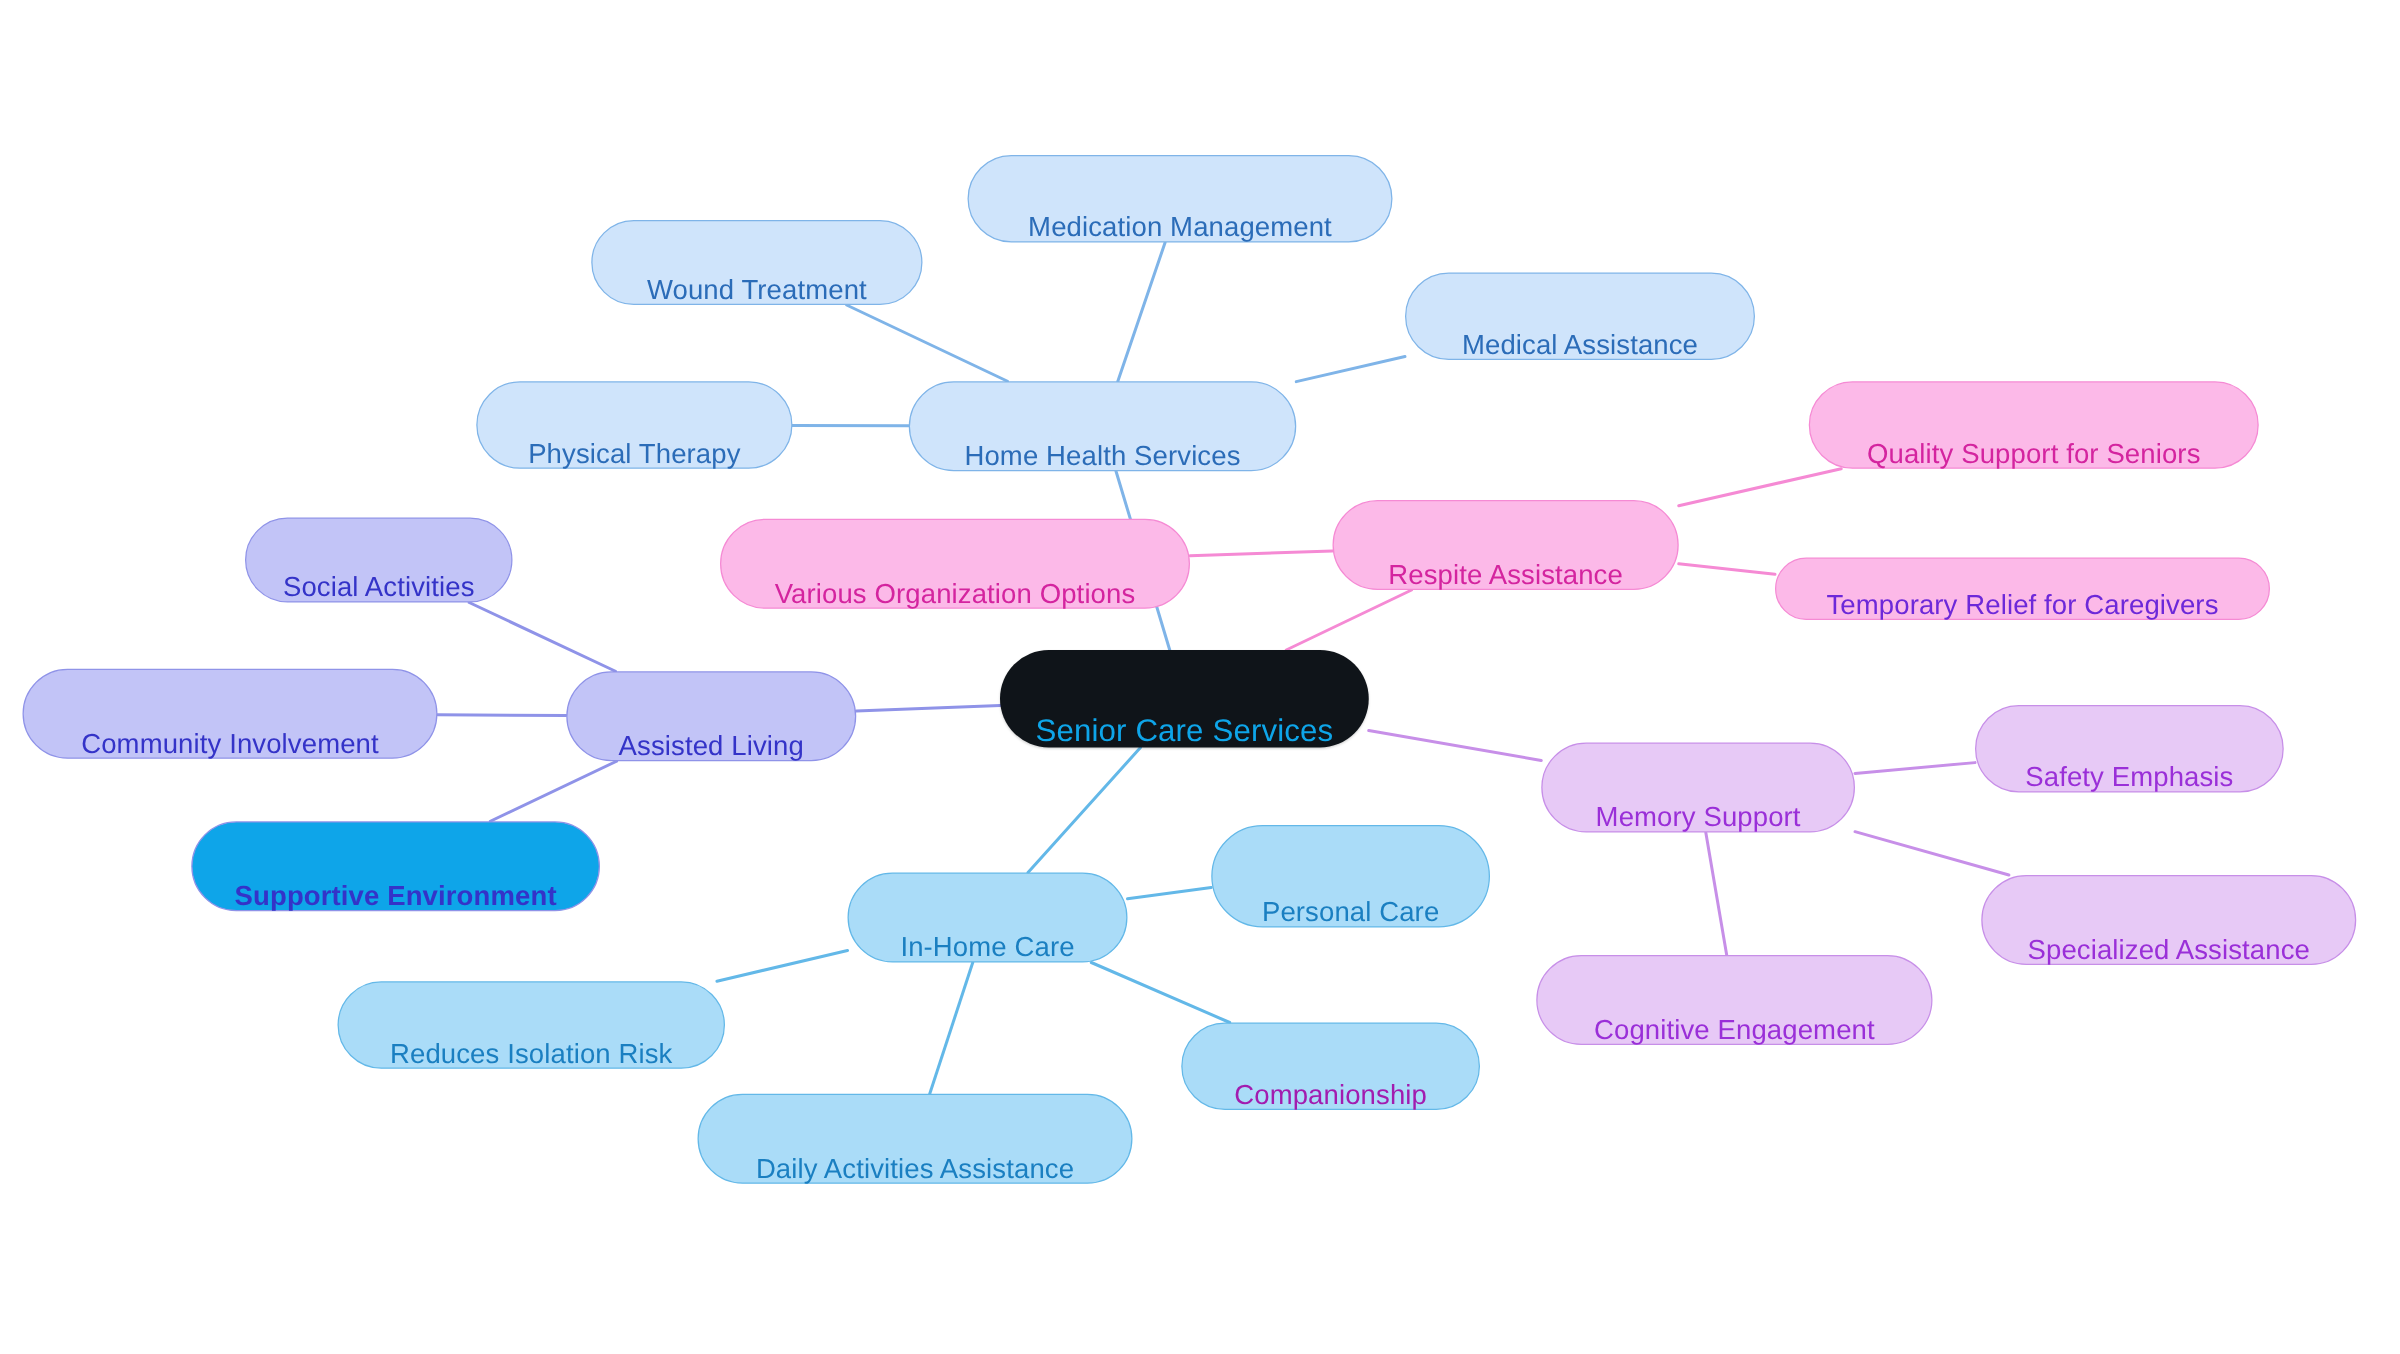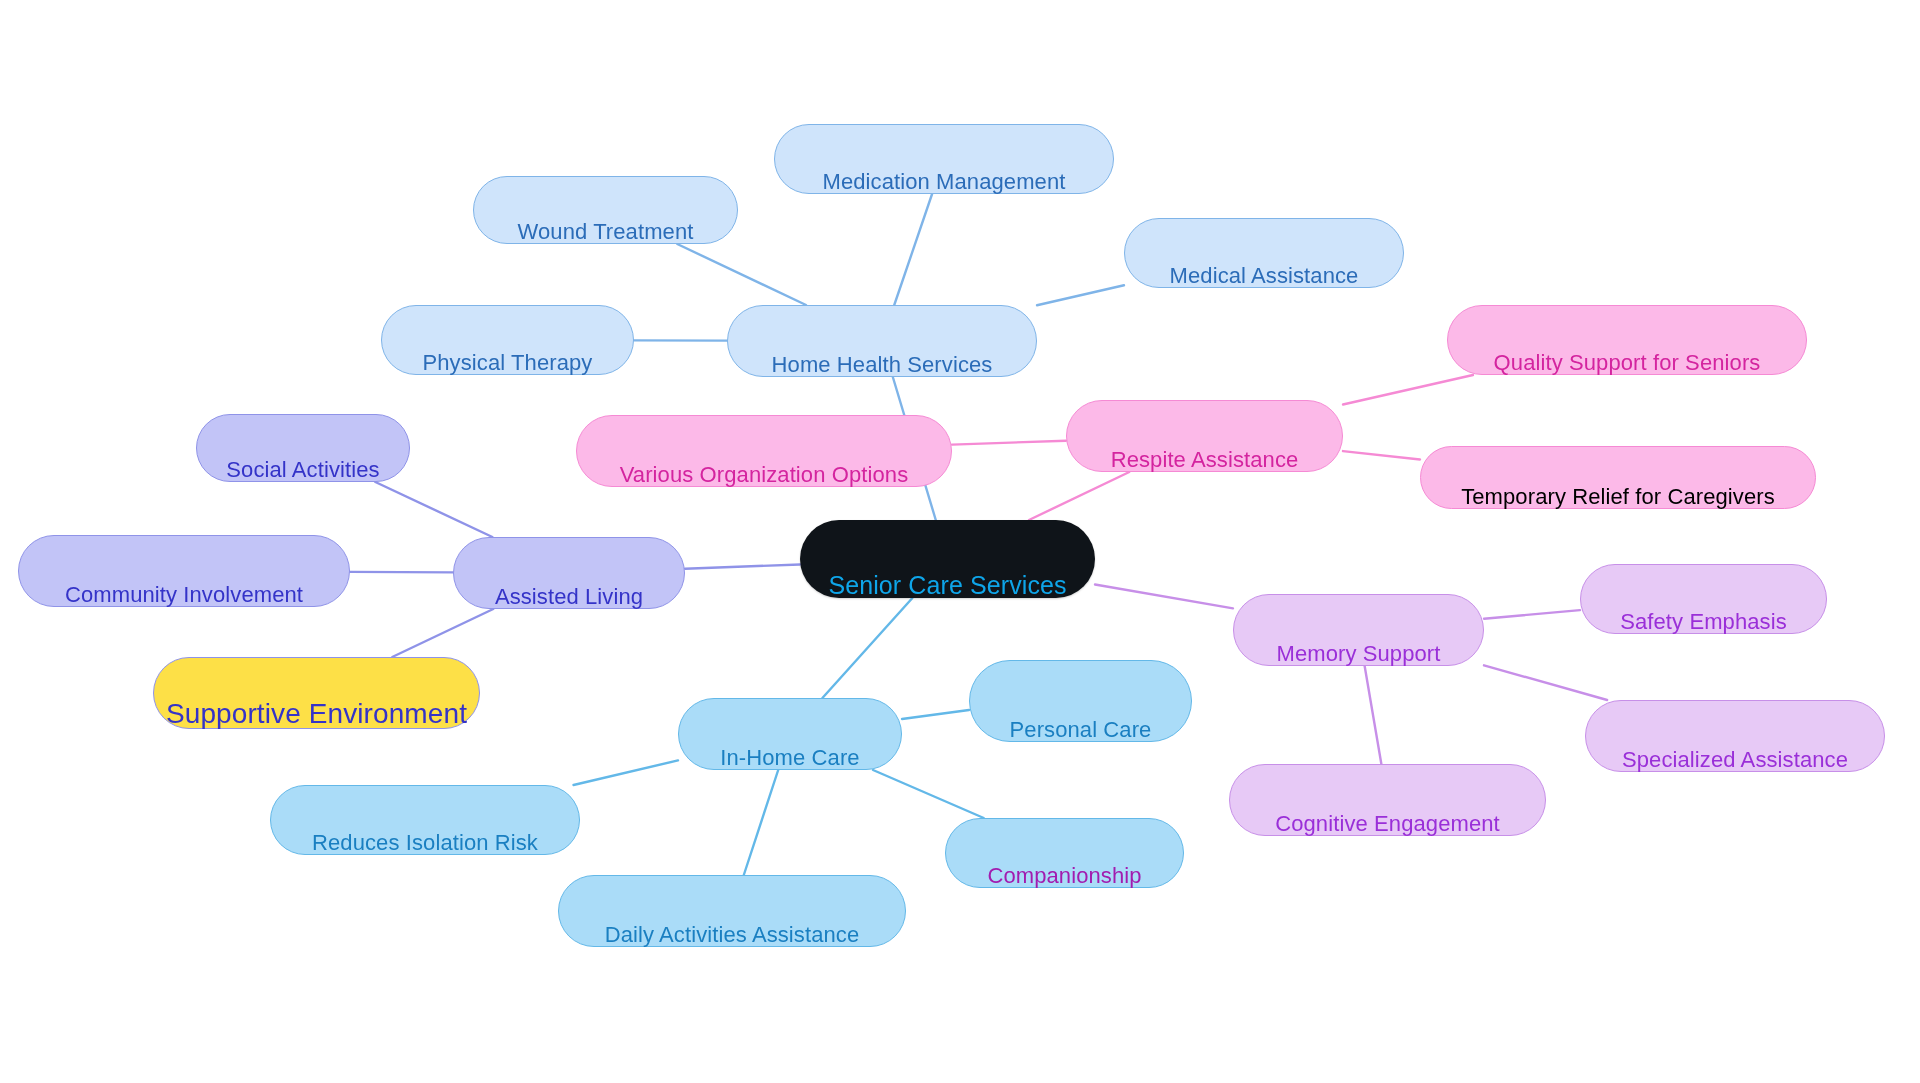--- a/index.html
+++ b/index.html
@@ -90,36 +90,36 @@
       </div>
       <div class="node" style="left: 381px; top: 305px; width: 253px; height: 70px; font-size: 22px; background: rgb(207, 228, 251); border-color: rgb(127, 180, 232); color: rgb(43, 108, 184);">
         <span class="node-label">Physical Therapy</span>
       </div>
       <div class="node" style="left: 1066px; top: 400px; width: 277px; height: 72px; font-size: 22px; background: rgb(252, 185, 232); border-color: rgb(245, 138, 212); color: rgb(212, 36, 159);">
         <span class="node-label">Respite Assistance</span>
       </div>
       <div class="node" style="left: 1447px; top: 305px; width: 360px; height: 70px; font-size: 22px; background: rgb(252, 185, 232); border-color: rgb(245, 138, 212); color: rgb(212, 36, 159);">
         <span class="node-label">Quality Support for Seniors</span>
       </div>
-      <div class="node" style="left: 1420px; top: 446px; width: 396px; height: 63px; font-size: 22px; background: rgb(252, 185, 232); border-color: rgb(245, 138, 212); color: #000000;">
+      <div class="node" style="left: 1420px; top: 446px; width: 396px; height: 50px; font-size: 22px; background: rgb(252, 185, 232); border-color: rgb(245, 138, 212); color: #6d28d9;">
         <span class="node-label">Temporary Relief for Caregivers</span>
       </div>
       <div class="node" style="left: 576px; top: 415px; width: 376px; height: 72px; font-size: 22px; background: rgb(252, 185, 232); border-color: rgb(245, 138, 212); color: rgb(212, 36, 159);">
         <span class="node-label">Various Organization Options</span>
       </div>
       <div class="node" style="left: 453px; top: 537px; width: 232px; height: 72px; font-size: 22px; background: rgb(194, 196, 247); border-color: rgb(143, 147, 232); color: rgb(52, 51, 200);">
         <span class="node-label">Assisted Living</span>
       </div>
       <div class="node" style="left: 196px; top: 414px; width: 214px; height: 68px; font-size: 22px; background: rgb(194, 196, 247); border-color: rgb(143, 147, 232); color: rgb(52, 51, 200);">
         <span class="node-label">Social Activities</span>
       </div>
       <div class="node" style="left: 18px; top: 535px; width: 332px; height: 72px; font-size: 22px; background: rgb(194, 196, 247); border-color: rgb(143, 147, 232); color: rgb(52, 51, 200);">
         <span class="node-label">Community Involvement</span>
       </div>
-      <div class="node" style="left: 153px; top: 657px; width: 327px; height: 72px; font-size: 28px; background: #fde047; border-color: rgb(143, 147, 232); color: rgb(52, 51, 200);">
+      <div class="node" style="left: 153px; top: 657px; width: 327px; height: 72px; font-size: 22px; background: #0ea5e9; border-color: rgb(143, 147, 232); color: rgb(52, 51, 200); font-weight: bold;">
         <span class="node-label">Supportive Environment</span>
       </div>
       <div class="node" style="left: 678px; top: 698px; width: 224px; height: 72px; font-size: 22px; background: rgb(170, 220, 248); border-color: rgb(99, 184, 232); color: rgb(26, 127, 193);">
         <span class="node-label">In-Home Care</span>
       </div>
       <div class="node" style="left: 969px; top: 660px; width: 223px; height: 82px; font-size: 22px; background: rgb(170, 220, 248); border-color: rgb(99, 184, 232); color: rgb(26, 127, 193);">
         <span class="node-label">Personal Care</span>
       </div>
       <div class="node" style="left: 945px; top: 818px; width: 239px; height: 70px; font-size: 22px; background: rgb(170, 220, 248); border-color: rgb(99, 184, 232); color: #a21caf;">
         <span class="node-label">Companionship</span>

